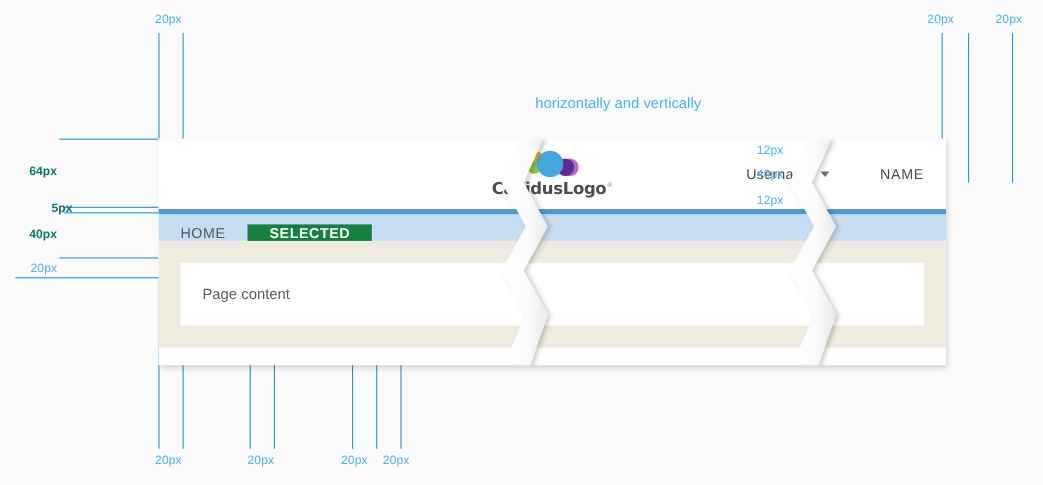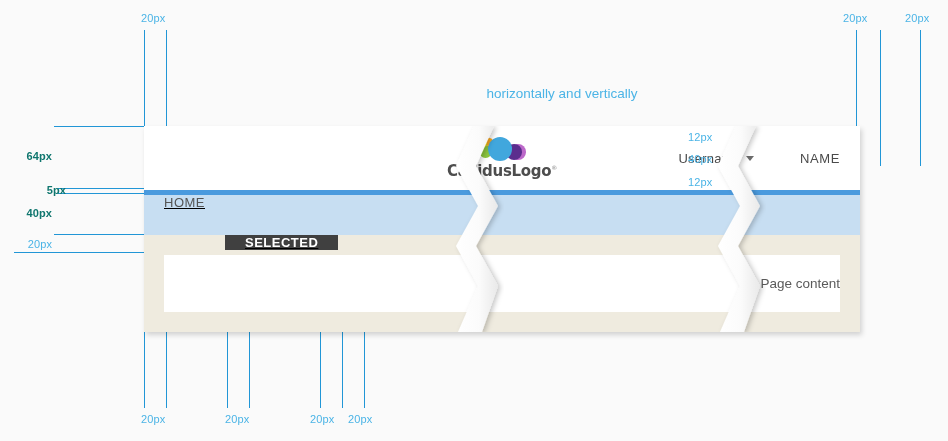--- a/index.html
+++ b/index.html
@@ -67,39 +67,38 @@
   #logo-text{
     font-family:"DejaVu Sans","Liberation Sans",sans-serif;
     font-size:15px;font-weight:bold;color:#4d4d4d;letter-spacing:-.3px;
     position:relative;
   }
   #logo-text sup{font-size:6px;font-weight:normal;vertical-align:super;color:#8a8a8a;}
 
   
   #accent-stripe{height:5px;background:#4a9ade;}
   #nav-bar{
-    height:40px;background:#c7def2;display:flex;align-items:flex-start;
+    height:24px;background:#c7def2;display:flex;align-items:flex-end;
     font-size:13px;
-    text-decoration:underline;
   }
   .nav-item{
     display:flex;align-items:center;padding:0 20px;
     color:#555555;letter-spacing:.5px;white-space:nowrap;
   }
   .nav-item.selected{
-    background:#404040;color:#ffffff;font-weight:bold;margin-top:40px;
+    background:#15803d;color:#ffffff;font-weight:bold;margin-top:40px;
   }
   
   #content-area{
     height:97px;background:#efebdf;padding:20px;box-sizing:border-box;
   }
   #content-card{
     width:100%;height:100%;background:#ffffff;box-sizing:border-box;
     display:flex;align-items:center;padding-left:20px;
-    color:#5a5a5a;font-size:13.5px;justify-content:flex-end;
+    color:#5a5a5a;font-size:13.5px;
   }
 
   
   .tear{
     position:absolute;top:126px;width:52px;height:206px;
     pointer-events:none;
   }
   .tear svg{display:block;}
 </style>
 </head>

